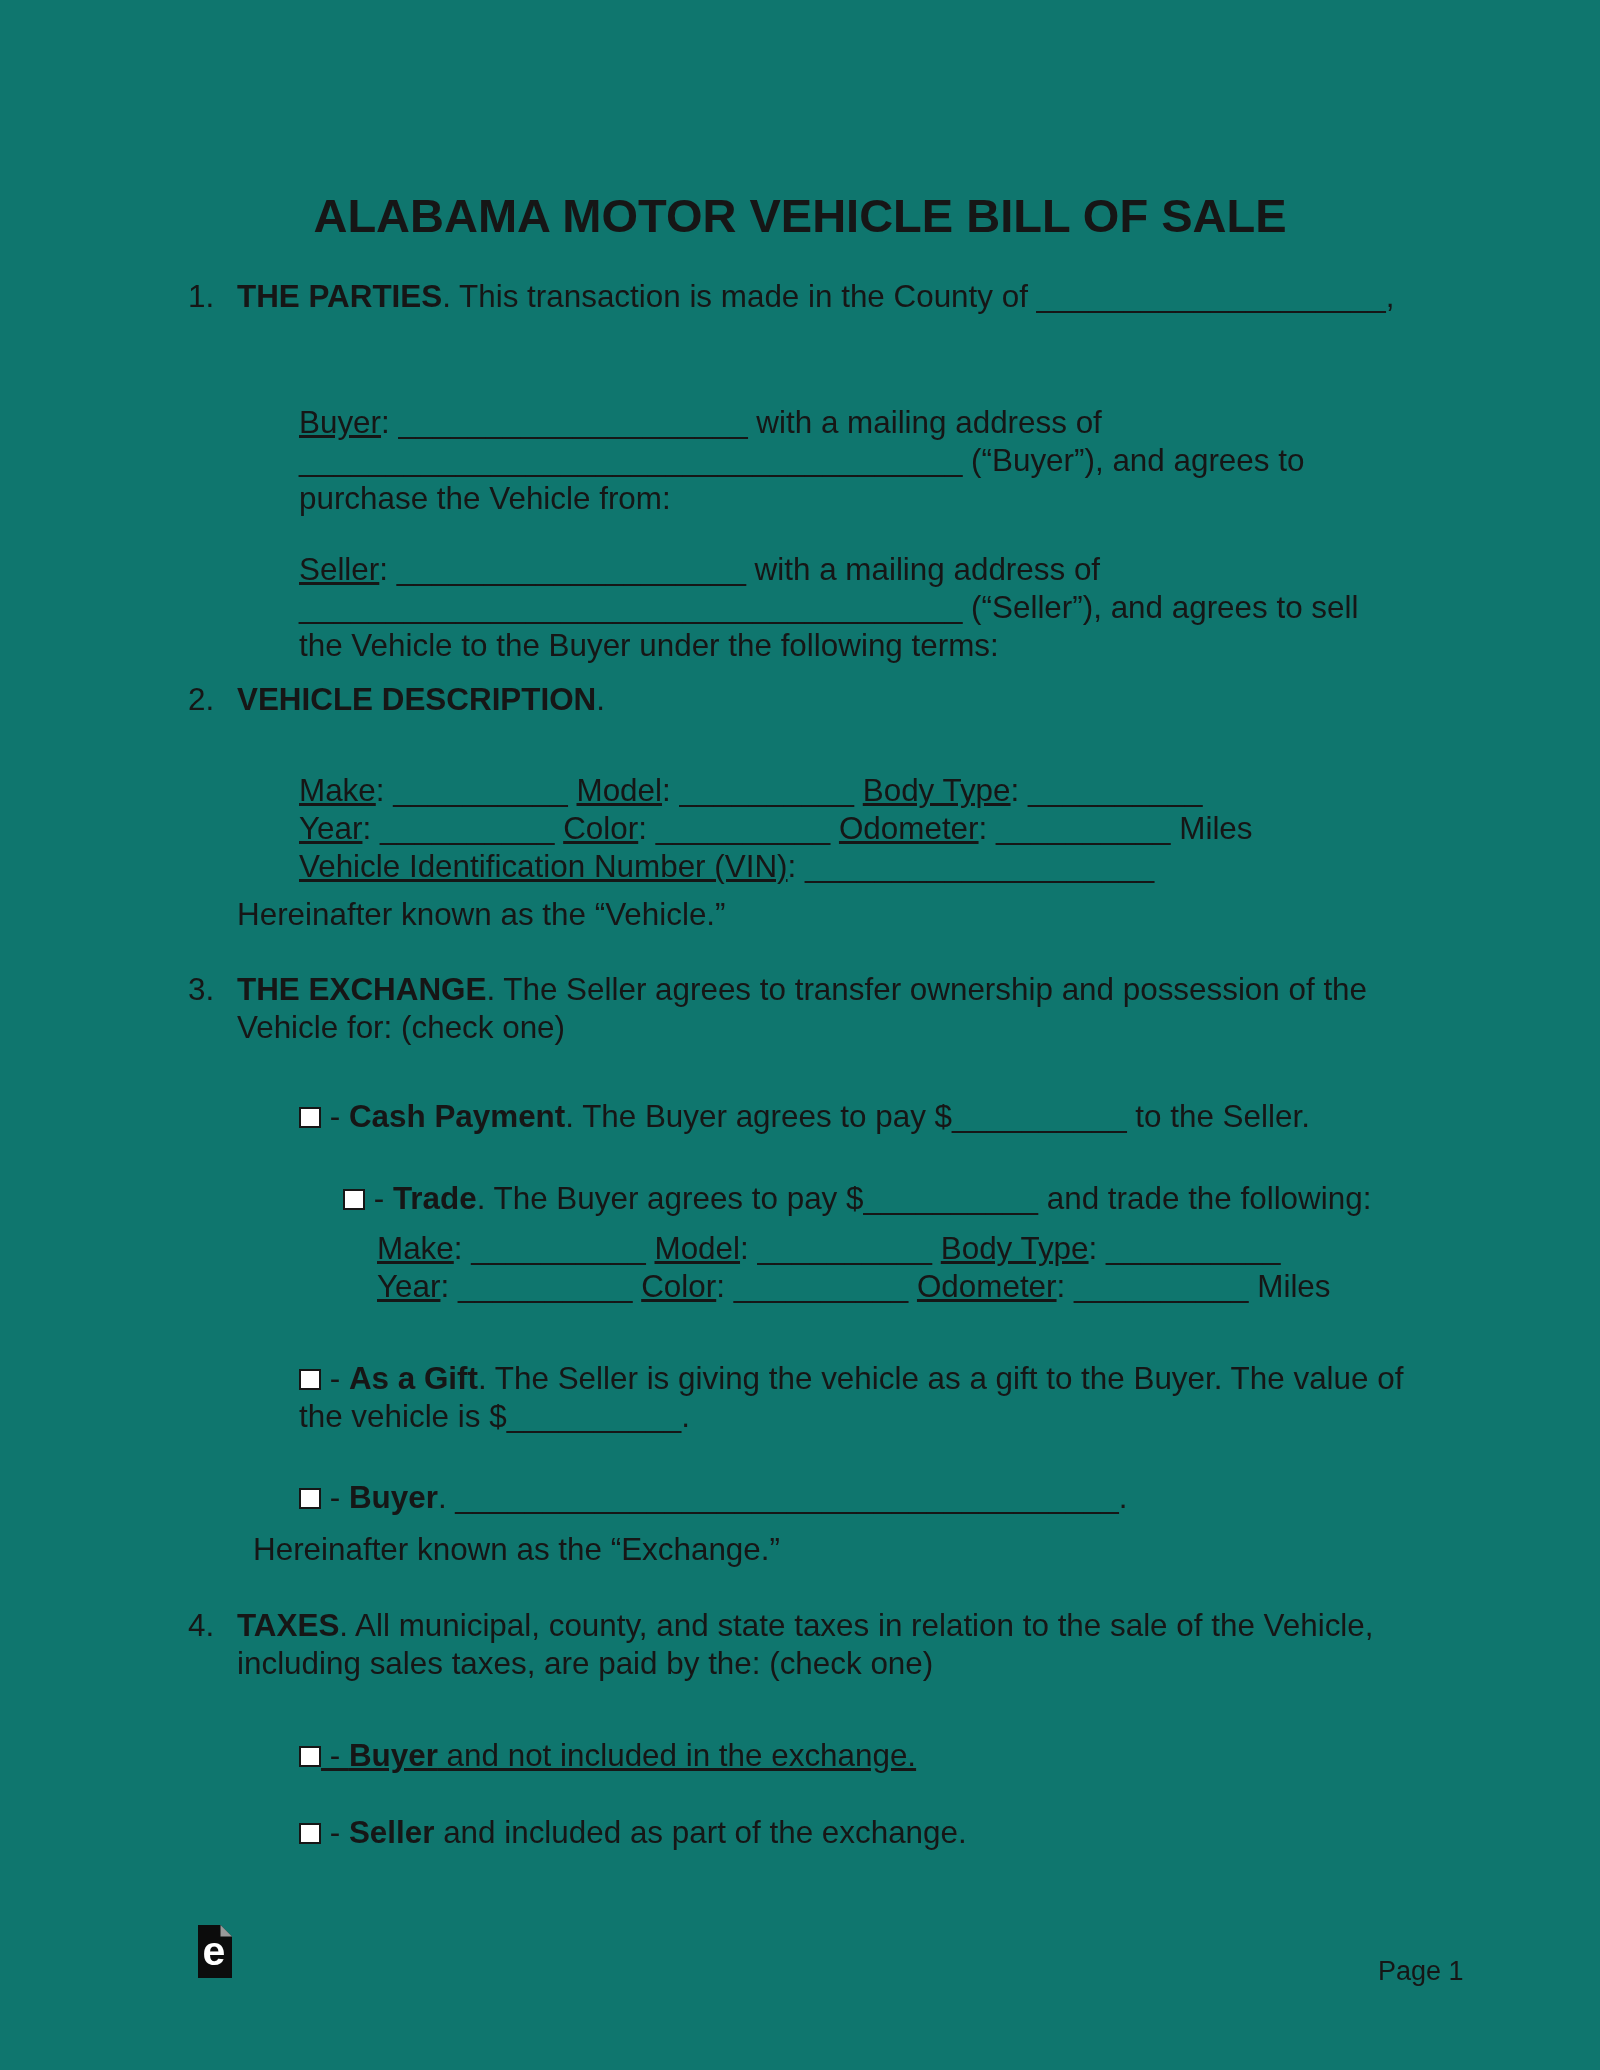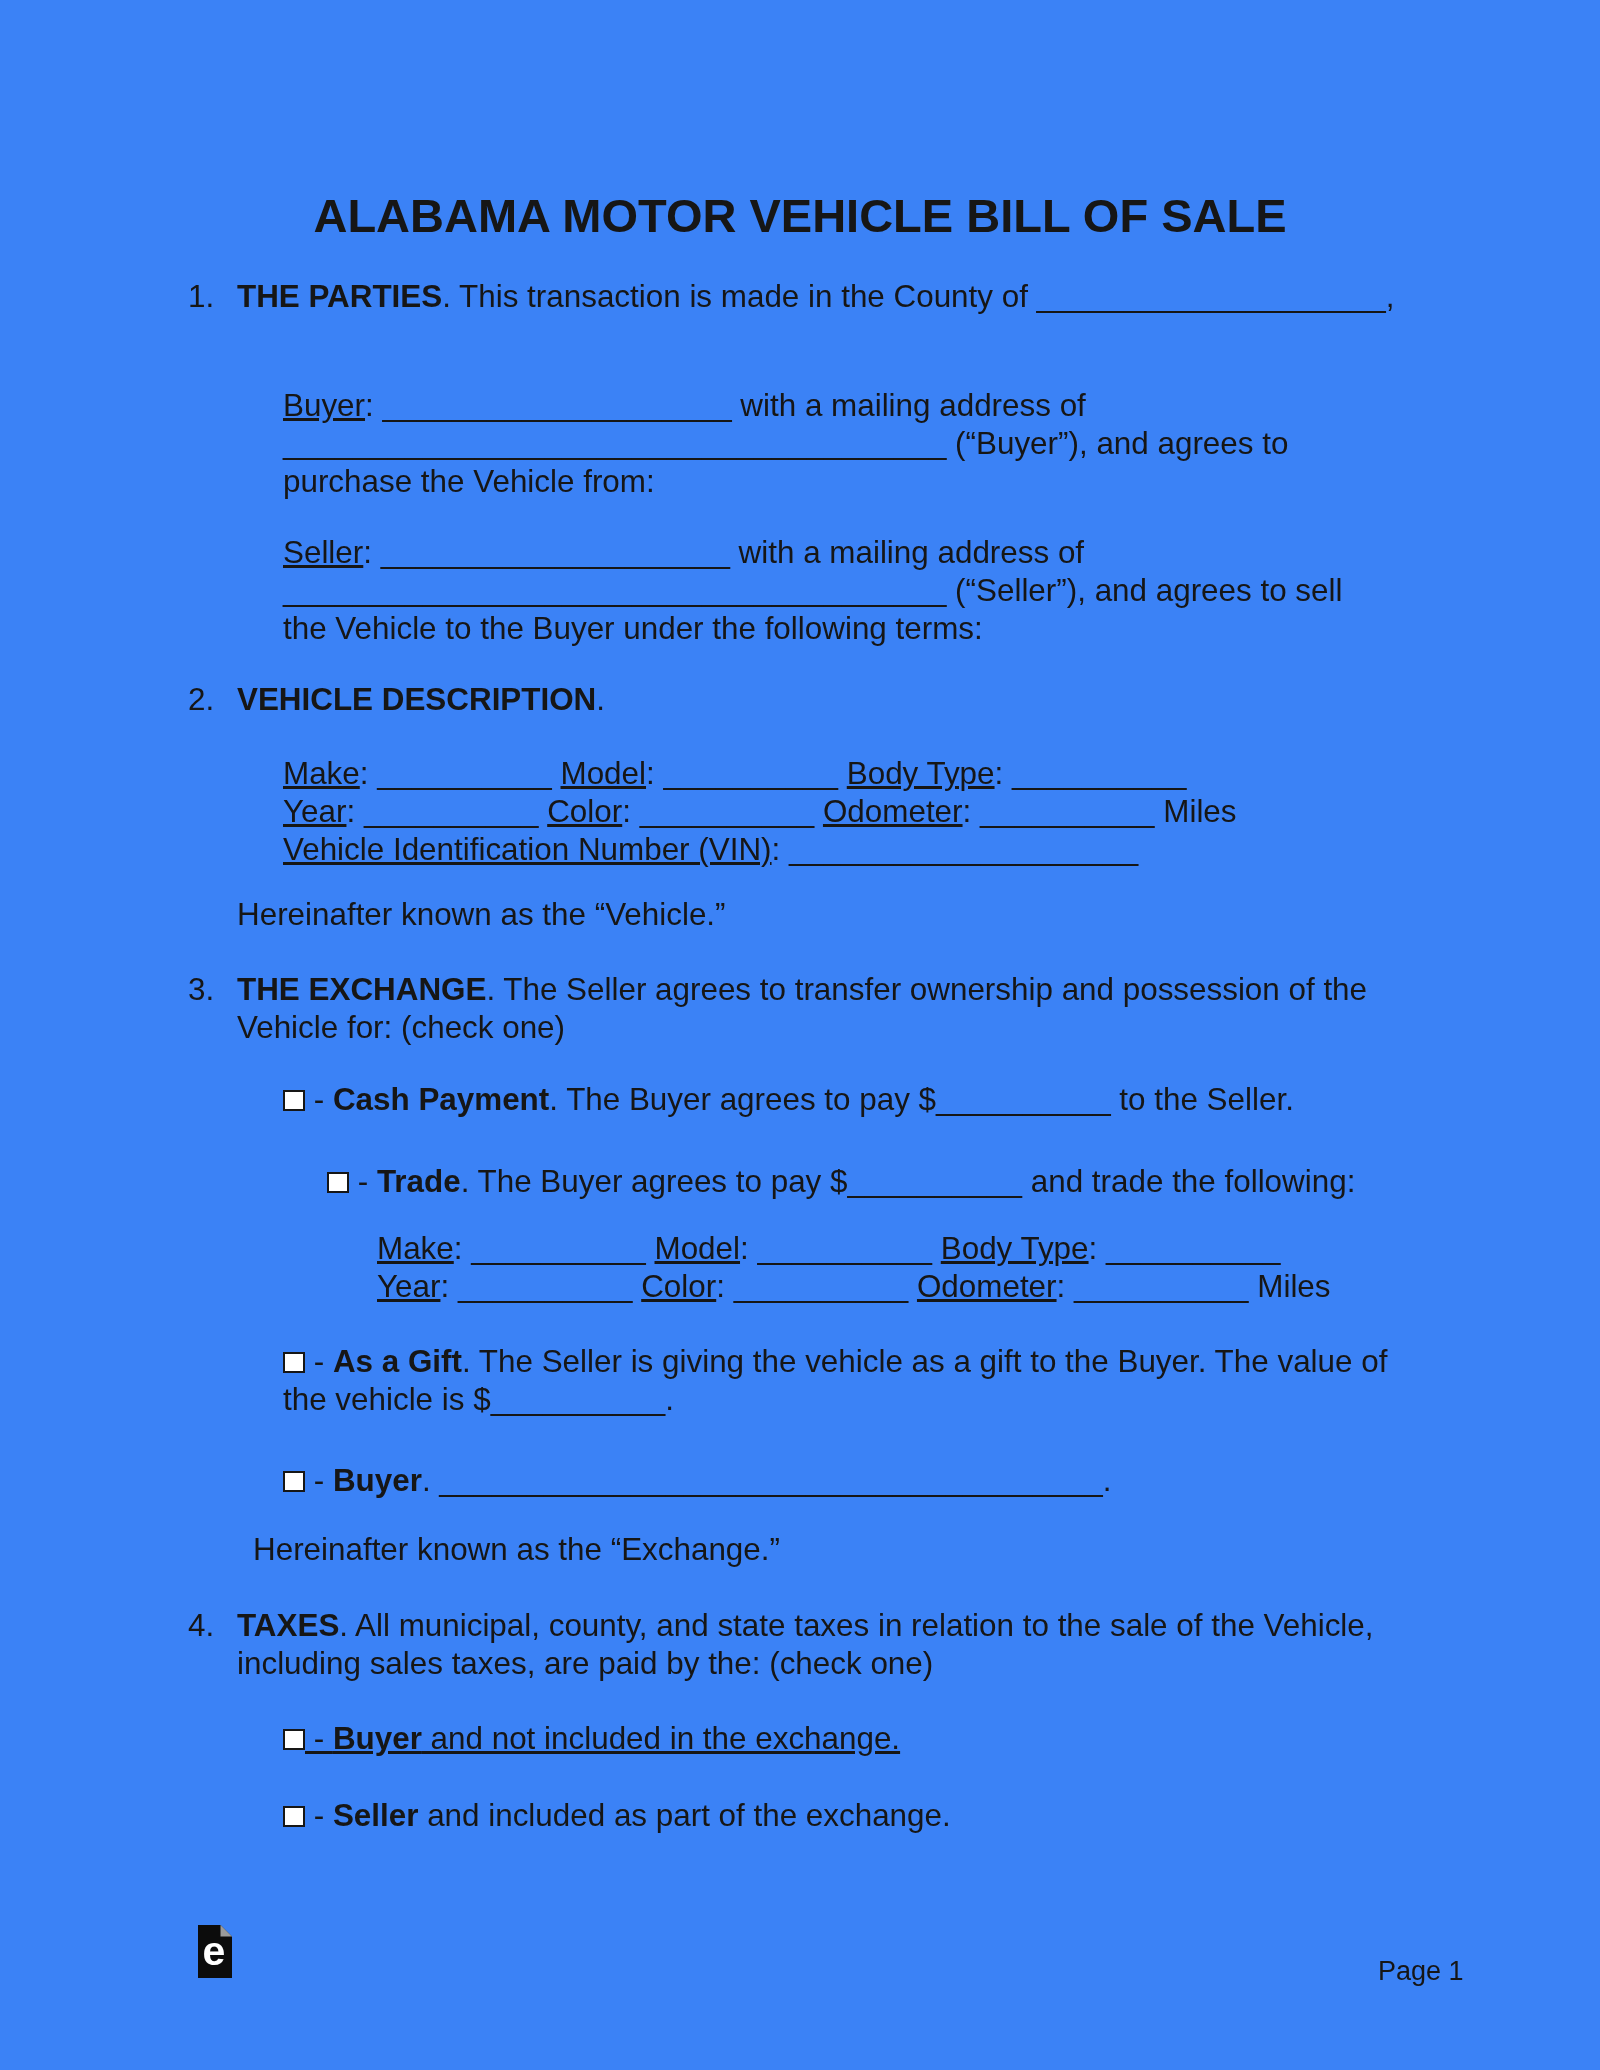--- a/index.html
+++ b/index.html
@@ -1,35 +1,35 @@
 <!DOCTYPE html>
 <html><head>
 <meta charset="utf-8">
 <style>
   html,body{margin:0;padding:0;background:#ffffff;}
   .page{
     position:relative;
     width:1600px;height:2070px;
-    background:#3b82f6;
+    background:#0f766e;
     overflow:hidden;
     font-family:"Liberation Sans","DejaVu Sans",sans-serif;
     font-size:31.4px;
     line-height:38px;
     color:#161616;
   }
   .doc-title{
     position:absolute;top:188px;left:0;width:1600px;
     text-align:center;
     font-size:47px;line-height:56px;font-weight:700;
     white-space:pre;
   }
   .block{position:absolute;}
   .block .line{white-space:pre;}
   .in-list{left:237px;}
-  .in-sub{left:283px;}
+  .in-sub{left:299px;margin-top:17px;}
   .in-subsub{left:377px;}
   .num{position:absolute;left:-49px;top:0;}
   .bold{font-weight:700;}
   .ul{text-decoration:underline;}
   .checkbox{
     display:inline-block;
     width:18px;height:17px;
     border:2px solid #161616;
     vertical-align:-1px;
     background:#ffffff;

